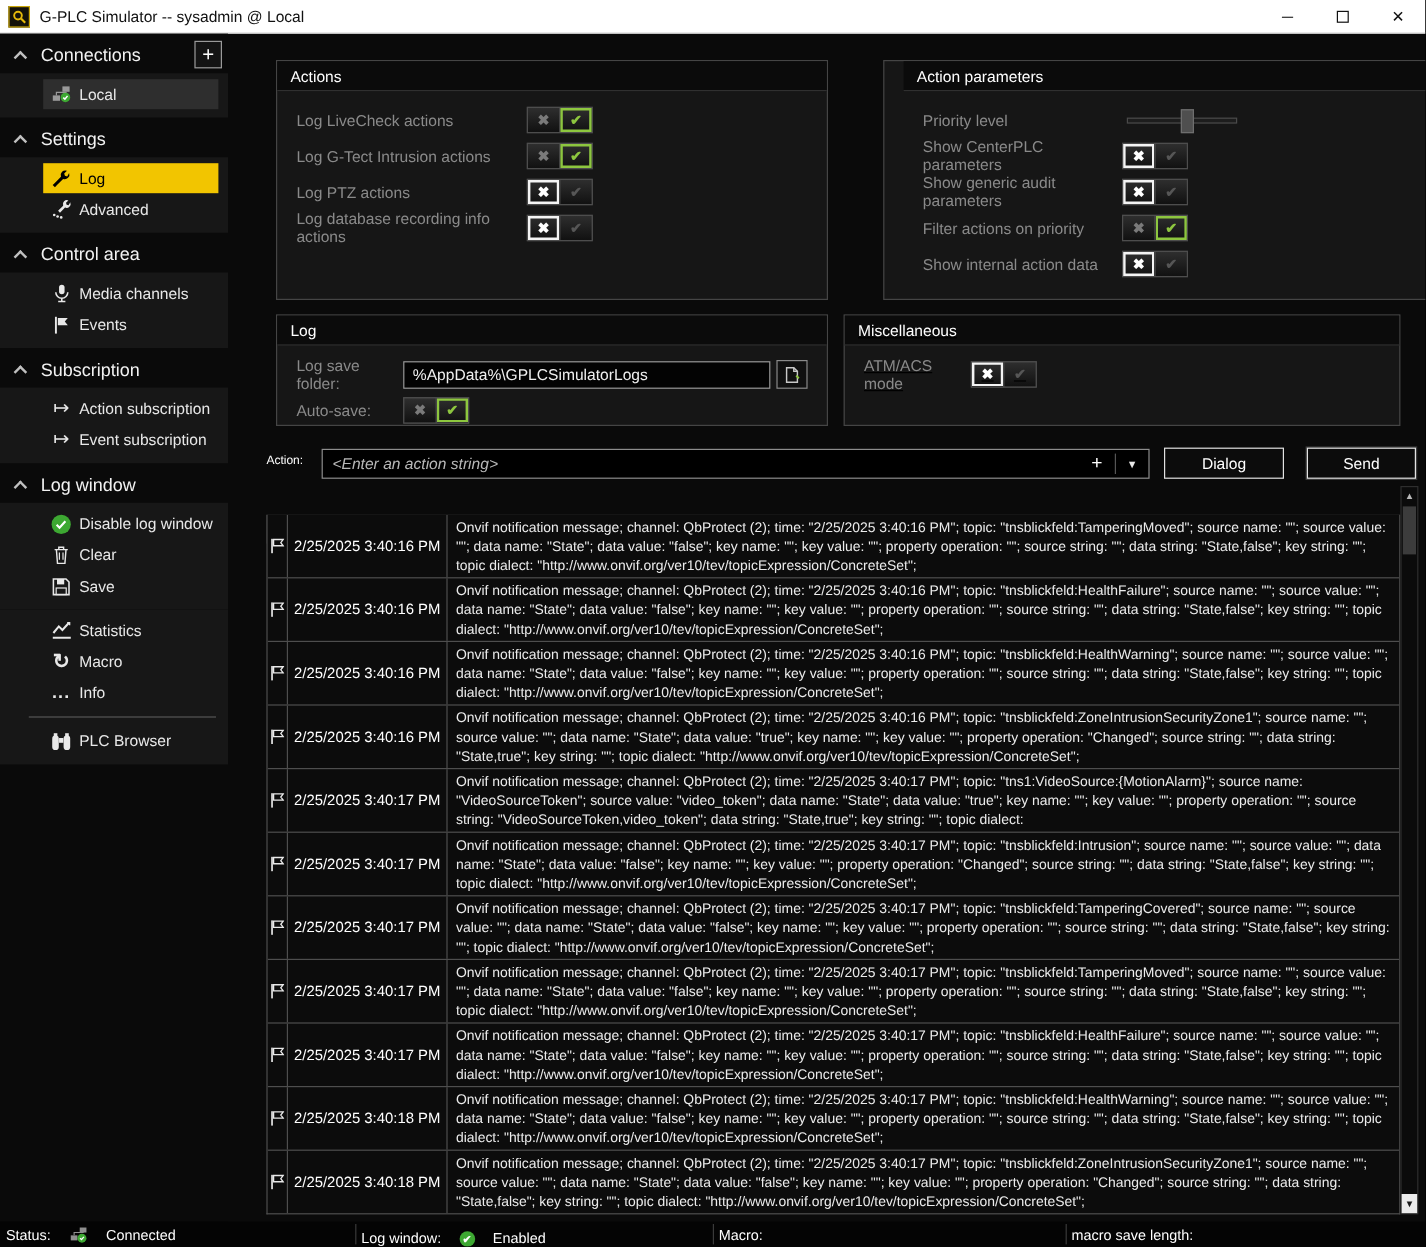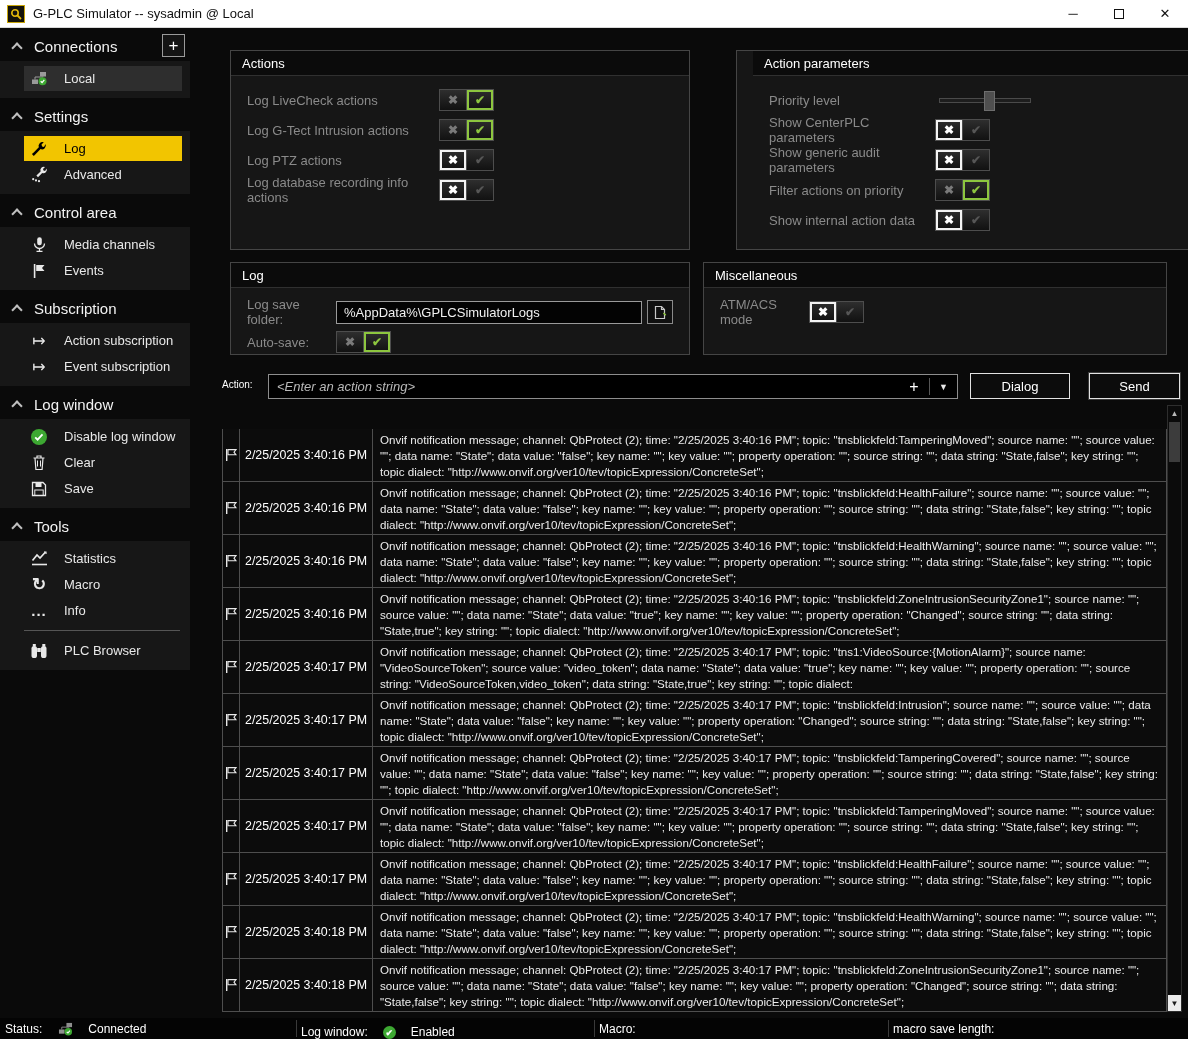--- a/index.html
+++ b/index.html
@@ -13,21 +13,21 @@
   .win-controls{margin-left:auto;display:flex;height:100%;}
   .win-btn{width:46px;display:flex;align-items:center;justify-content:center;color:#111;font-size:13px;}
   .max-box{width:10px;height:10px;border:1px solid #111;display:inline-block;}
 
   
   .sidebar{position:absolute;top:28px;left:0;width:190px;bottom:21px;background:#0a0a0a;overflow:hidden;}
   .sb-header{height:30px;display:flex;align-items:center;color:#f2f2f2;font-size:15px;padding-left:13px;position:relative;margin-top:3px;}
   .chev{width:8px;height:8px;border-left:2px solid #c0c0c0;border-top:2px solid #c0c0c0;transform:rotate(45deg);margin-right:13px;margin-top:4px;flex:0 0 8px;}
   .sb-add{position:absolute;right:5px;top:3px;width:23px;height:23px;border:1px solid #9a9a9a;background:#141414;color:#fff;font-size:17px;line-height:1;display:flex;align-items:center;justify-content:center;}
   .sb-items{background:#171717;padding:5px 0 6px 0;}
-  .sb-item{height:25px;display:flex;align-items:center;gap:16px;margin:0 8px 1px 24px;padding-left:6px;color:#e8e8e8;font-size:13px;}
+  .sb-item{height:25px;display:flex;align-items:center;gap:6px;margin:0 8px 1px 36px;padding-left:6px;color:#e8e8e8;font-size:13px;}
   .sb-item.sel-gray{background:#2e2e2e;}
   .sb-item.sel-accent{background:var(--accent,#f2c500);color:#000;}
   .sb-divider{height:1px;background:#555;margin:7px 10px 7px 24px;}
   .icon18{width:18px;height:18px;flex:0 0 18px;display:flex;align-items:center;justify-content:center;}
   .glyph-icon{font-size:15px;line-height:1;}
 
   
   .panel{position:absolute;border:1px solid #454545;background:#161616;}
   .panel-header{height:25px;background:#0b0b0b;border-bottom:1px solid #303030;color:#fff;font-size:13px;display:flex;align-items:center;padding-left:11px;}
   .panel-body{padding:9px 16px 0 16px;}
@@ -231,24 +231,20 @@
                 <path d="M1.5 1.5h10.5l2.5 2.5v10.5H1.5z" stroke="currentColor" stroke-width="1.3"></path>
                 <rect x="4.5" y="1.5" width="6" height="4.5" fill="currentColor"></rect>
                 <rect x="3.8" y="9" width="8.4" height="5.5" stroke="currentColor"></rect>
               </svg>
             </span>
             <span>Save</span>
           </div>
         </div>
       </div>
       <div class="sb-section">
-        <div class="sb-header">
-          <span class="chev"></span>
-          <span>Tools</span>
-        </div>
         <div class="sb-items">
           <div class="sb-item">
             <span class="icon18">
               <svg width="17" height="15" viewBox="0 0 17 15" fill="none">
                 <path d="M1.5 9.5L6 4l3 3 5.5-6" stroke="currentColor" stroke-width="1.7"></path>
                 <path d="M13 1h2v2" stroke="currentColor" stroke-width="1.2"></path>
                 <path d="M1 13.5h15" stroke="currentColor" stroke-width="1.6"></path>
               </svg>
             </span>
             <span>Statistics</span>
@@ -375,21 +371,21 @@
       <div class="prow">
         <span class="plabel" style="width:89px;">Auto-save:</span>
         <span class="toggle">
             <span class="tcell x">✖</span>
             <span class="tcell c sel-c">✔</span>
           </span>
       </div>
     </div>
   </div>
 
-  <div class="panel" style="left:703px;top:262px;width:464px;height:93px;">
+  <div class="panel" style="left:703px;top:262px;width:464px;height:93px;text-decoration:underline;">
     <div class="panel-header">Miscellaneous</div>
     <div class="panel-body">
       <div class="prow">
         <span class="plabel" style="width:89px;">ATM/ACS mode</span>
         <span class="toggle">
             <span class="tcell x sel-x">✖</span>
             <span class="tcell c">✔</span>
           </span>
       </div>
     </div>

